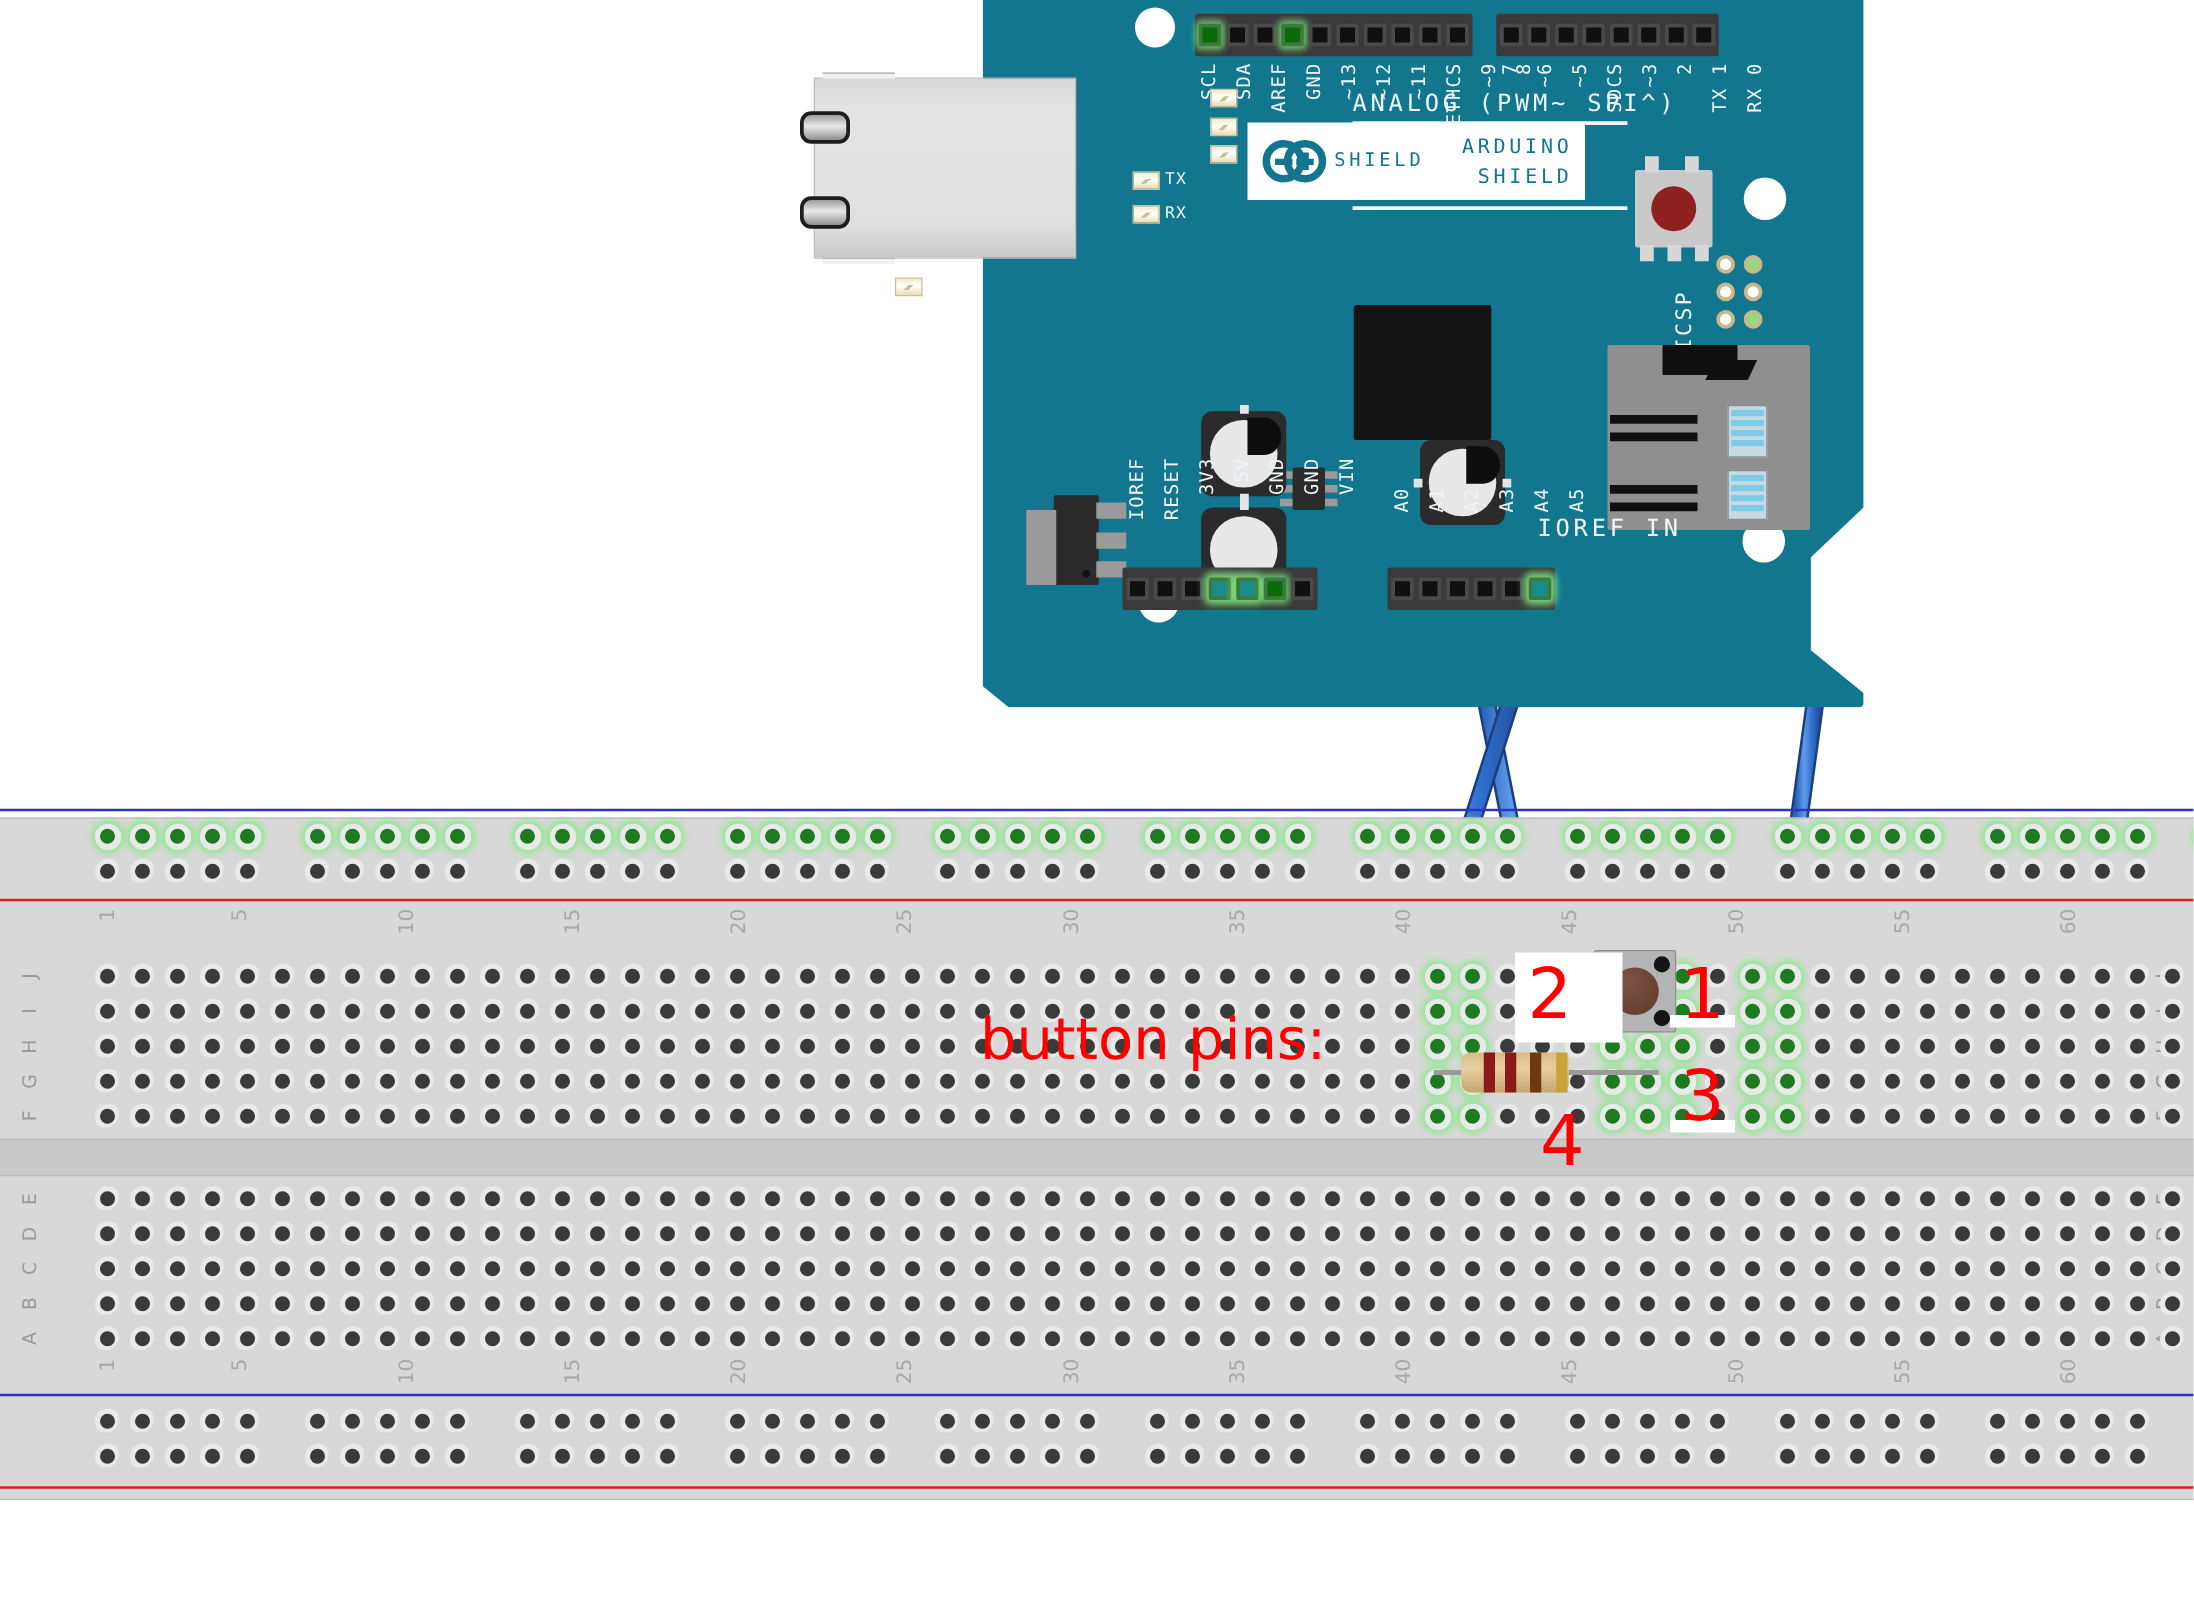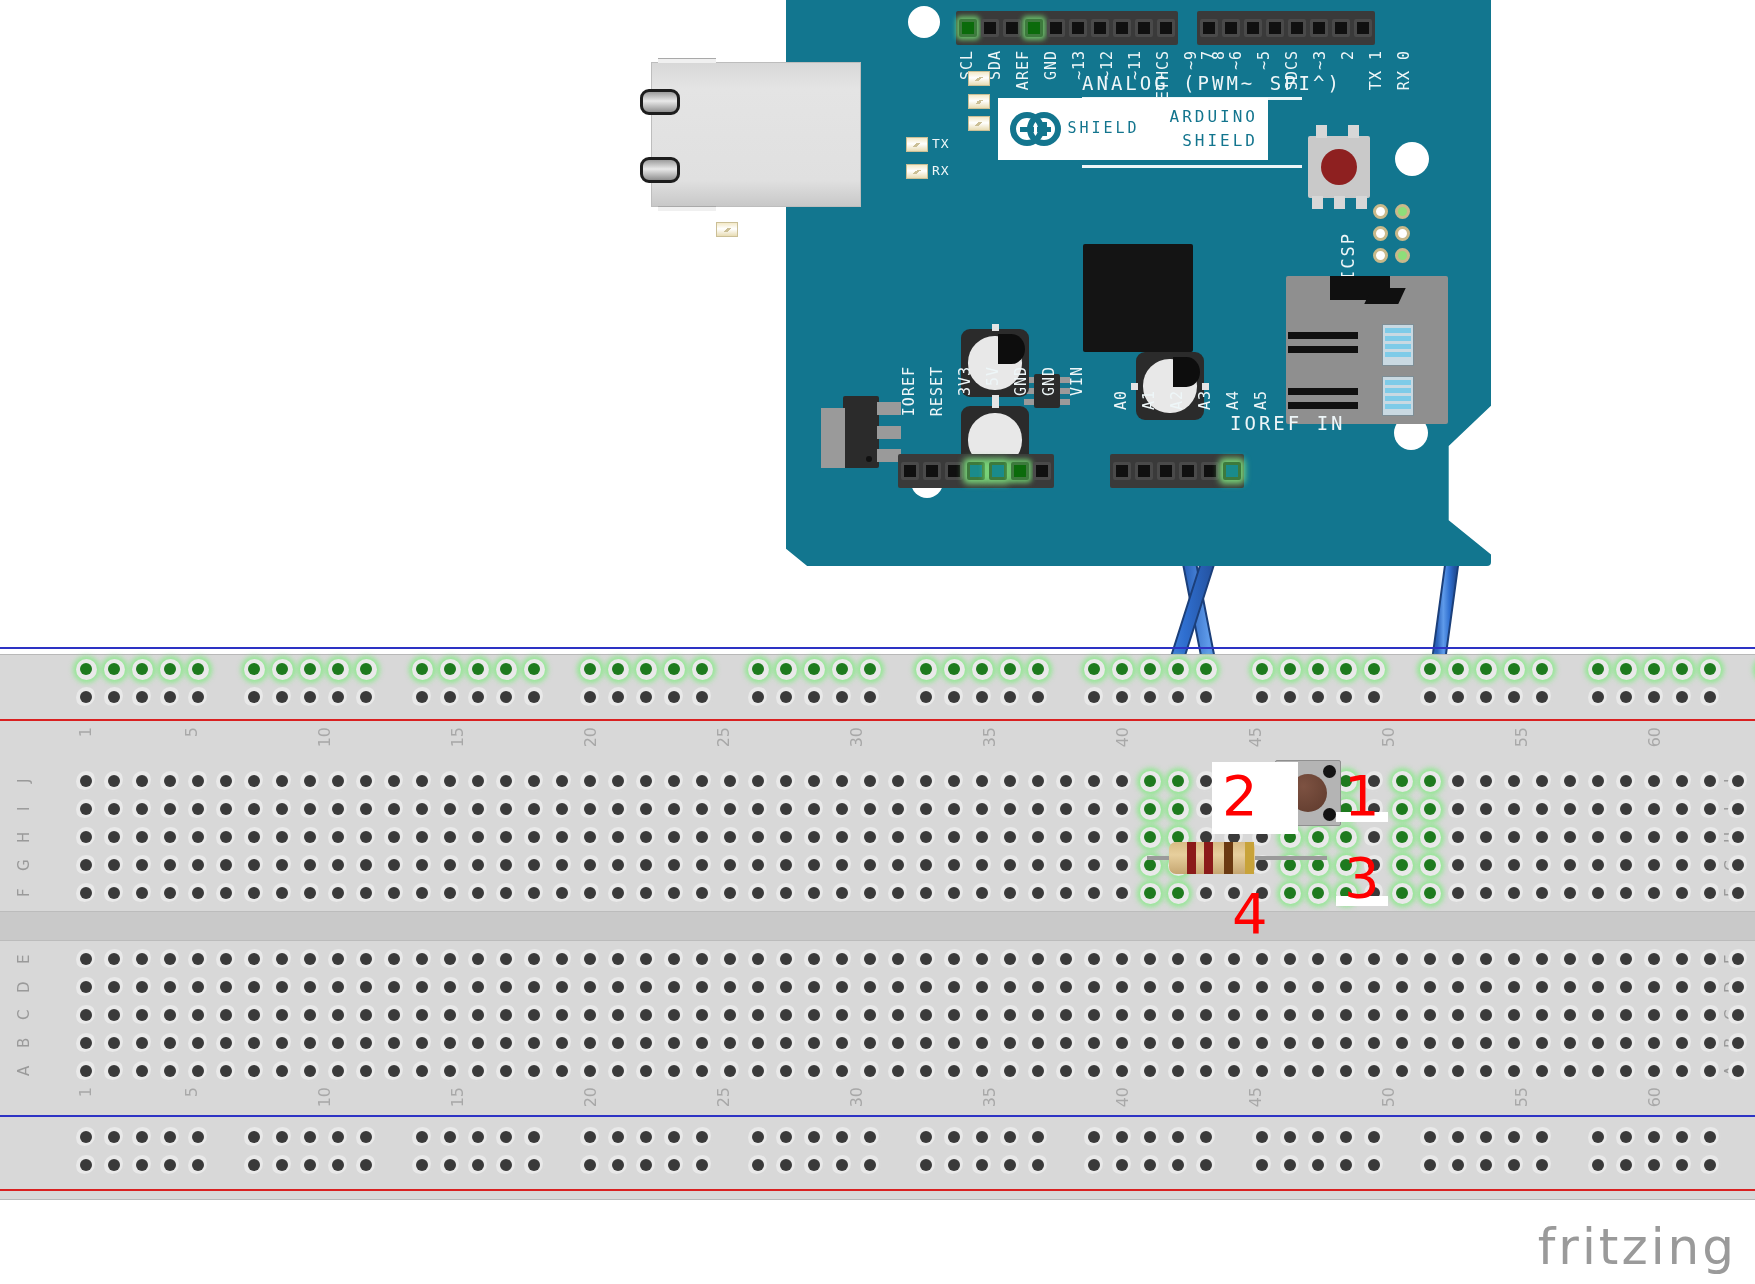--- a/index.html
+++ b/index.html
@@ -1652,19 +1652,19 @@
       <div class="band" style="left:35px;background:#8b1a1a;"></div>
       <div class="band" style="left:55px;background:#6b3a12;"></div>
       <div class="band" style="left:76px;background:#c8a33a;"></div>
     </div>
   </div>
 
   <div class="whitebox" style="left:1212px;top:762px;width:86px;height:72px;"></div>
   <div class="whitebox" style="left:1336px;top:812px;width:52px;height:10px;"></div>
   <div class="whitebox" style="left:1336px;top:896px;width:52px;height:10px;"></div>
 
+  <div class="annot title" style="left:784px;top:808px;">button pins:</div>
   <div class="annot big" style="left:1222px;top:768px;">2</div>
   <div class="annot big" style="left:1344px;top:768px;">1</div>
   <div class="annot big" style="left:1344px;top:850px;">3</div>
   <div class="annot big" style="left:1232px;top:886px;">4</div>
 
-  <div id="fritzing">fritzing</div>
 </div>
 
 </body></html>

